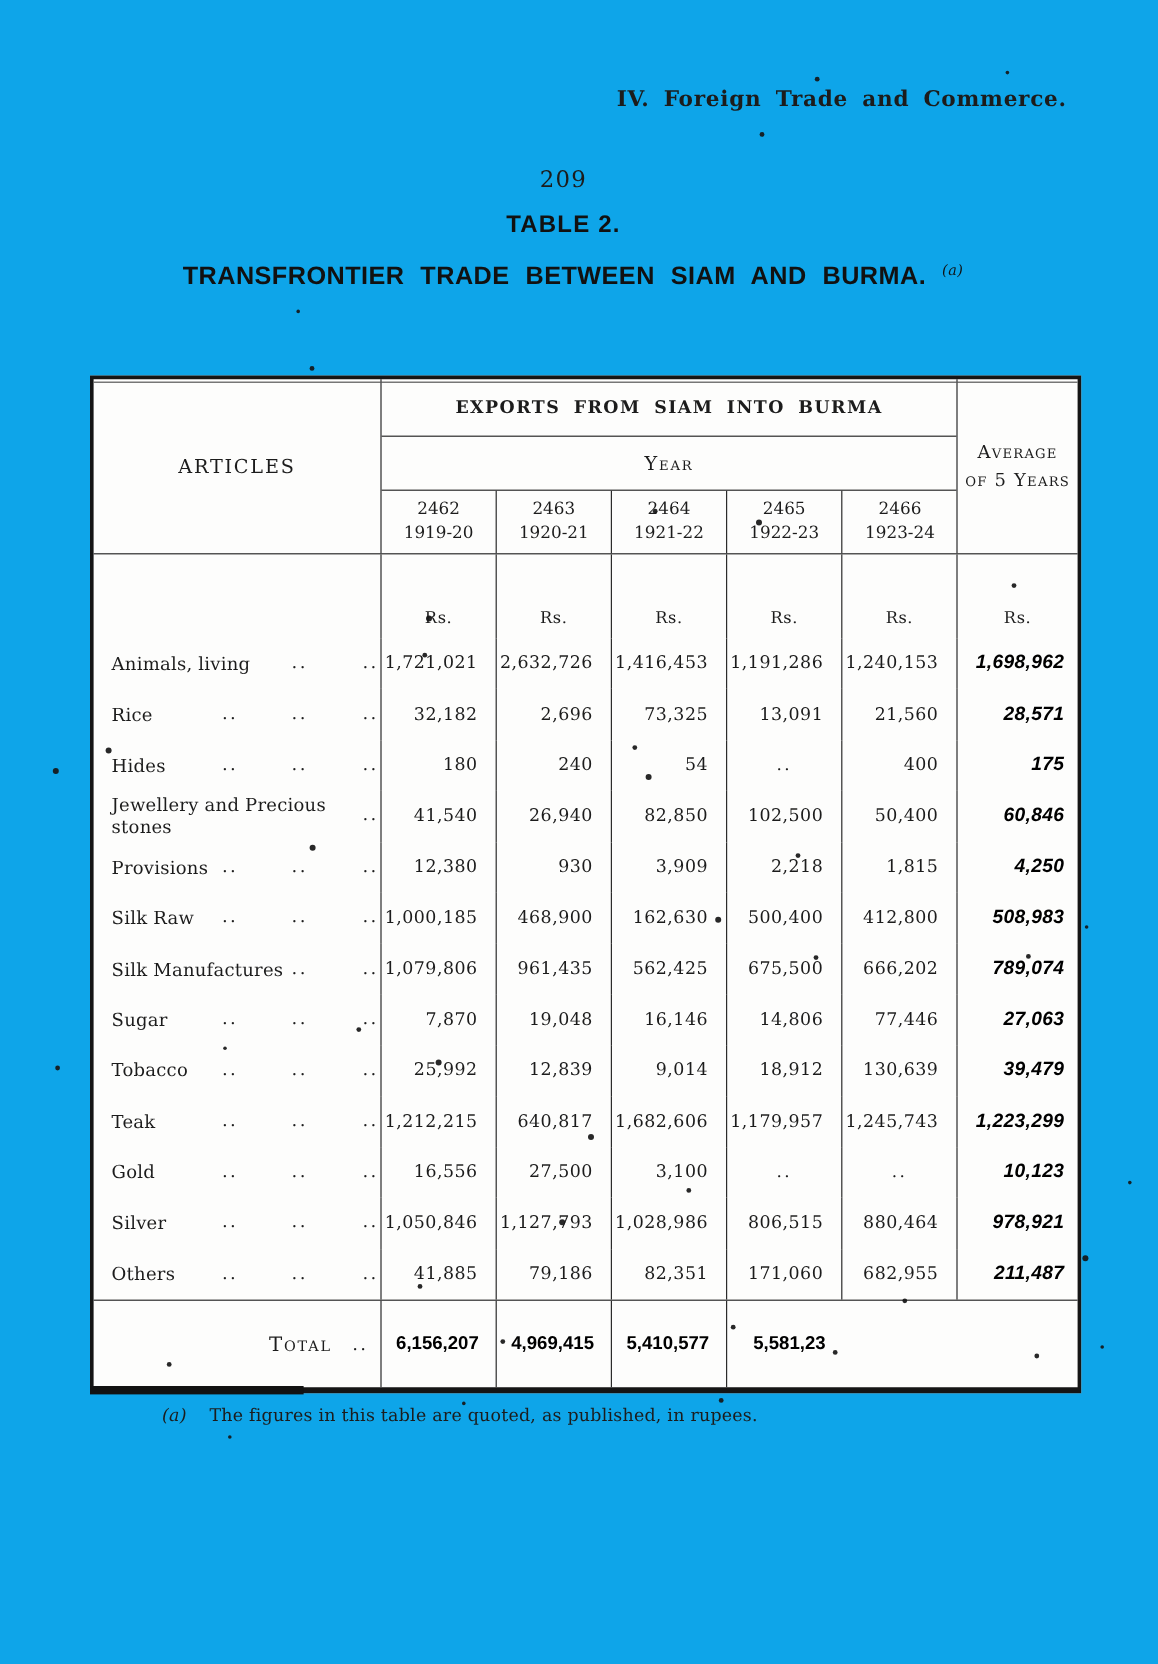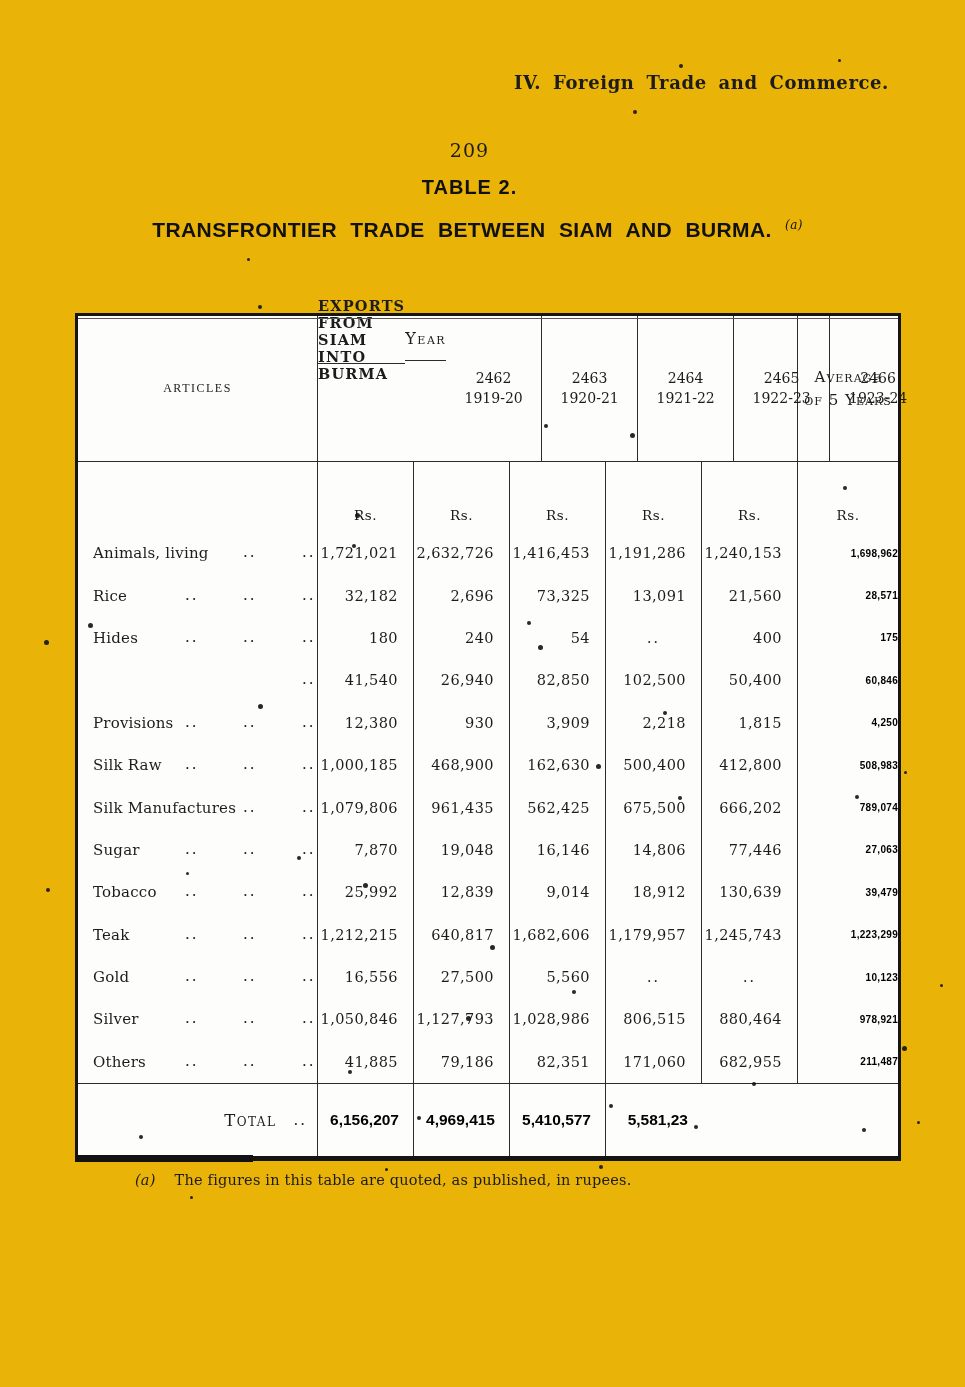--- a/index.html
+++ b/index.html
@@ -1,18 +1,18 @@
 <!DOCTYPE html>
 <html><head>
 <meta charset="utf-8">
 <style>
   html,body { margin:0; padding:0; background:#ffffff; }
   .page {
     position:relative; width:965px; height:1387px;
-    background:#eab308; overflow:hidden;
+    background:#0ea5e9; overflow:hidden;
     font-family:"DejaVu Serif", serif; color:#1c1c1c;
   }
   
   .section-header {
     position:absolute; top:72px; right:76px;
     font-size:18px; font-weight:bold; letter-spacing:0.6px; word-spacing:5px;
   }
   .page-number {
     position:absolute; top:139px; left:0; width:965px; text-align:center;
     font-size:19px; letter-spacing:1px;
@@ -45,23 +45,23 @@
   }
   .table-frame::after { 
     content:""; position:absolute; left:-3px; bottom:-6px; width:178px; height:7px; background:#121212;
   }
   .table-inner { display:flex; flex-direction:column; height:100%; }
 
   
   .thead { display:grid; grid-template-columns:240px 480px 100px; height:145px; border-bottom:1.5px solid #2b2b2b; }
   .articles-hcell {
     border-right:1.2px solid #2b2b2b; display:flex; align-items:center; justify-content:center;
-    font-size:12px; letter-spacing:1.5px;font-family:Liberation Serif, serif;
-  }
-  .exports-block { border-right:1.2px solid #2b2b2b; display:flex; flex-direction:row; }
+    font-size:16px; letter-spacing:1.5px;
+  }
+  .exports-block { border-right:1.2px solid #2b2b2b; display:flex; flex-direction:column; }
   .exports-title {
     height:47px; display:flex; align-items:center; justify-content:center;
     border-bottom:1.2px solid #2b2b2b;
     font-size:14.5px; font-weight:bold; letter-spacing:1.2px; word-spacing:5px;
   }
   .year-label {
     height:44px; display:flex; align-items:center; justify-content:center;
     border-bottom:1.2px solid #2b2b2b;
     font-variant:small-caps; font-size:16px; letter-spacing:1.5px;
   }
@@ -87,23 +87,23 @@
 
   .data-row { height:42.4px; }
   .label-cell { display:flex; align-items:center; font-size:15px; letter-spacing:0.2px; padding-left:15px; }
   .leader { position:absolute; top:50%; transform:translateY(-58%); font-size:15px; letter-spacing:2px; }
   .num {
     display:flex; align-items:center; justify-content:flex-end; padding-right:15px;
     font-size:14.5px; letter-spacing:0.4px;
   }
   .num.missing { justify-content:center; padding-right:0; letter-spacing:2px; font-size:14px; }
   .avg-num {
-    display:flex; align-items:center; justify-content:flex-end; 
-    font-family:"Liberation Sans", sans-serif; font-weight:bold; font-size:10px;
-    letter-spacing:0.3px; color:#000;
+    display:flex; align-items:center; justify-content:flex-end; padding-right:11px;
+    font-family:"Liberation Sans", sans-serif; font-weight:bold; font-size:16px;
+    letter-spacing:0.3px; color:#000;font-style:italic;
   }
 
   
   .total-row { flex:1; border-top:1.5px solid #2b2b2b; }
   .total-label-cell {
     display:flex; align-items:center; justify-content:flex-end; padding-right:10px; gap:17px;
     font-variant:small-caps; font-size:16.5px; letter-spacing:1.5px;
   }
   .total-leader { font-variant:normal; font-size:15px; letter-spacing:2px; }
   .total-num {
@@ -220,20 +220,21 @@
             </div>
             <div class="num">180</div>
             <div class="num">240</div>
             <div class="num">54</div>
             <div class="num missing">..</div>
             <div class="num">400</div>
             <div class="avg-num">175</div>
           </div>
           <div class="grid-row data-row">
             <div class="label-cell">
+              <span>Jewellery and Precious stones</span>
               <span class="leader" style="left: 224px;">..</span>
             </div>
             <div class="num">41,540</div>
             <div class="num">26,940</div>
             <div class="num">82,850</div>
             <div class="num">102,500</div>
             <div class="num">50,400</div>
             <div class="avg-num">60,846</div>
           </div>
           <div class="grid-row data-row">
@@ -321,21 +322,21 @@
           </div>
           <div class="grid-row data-row">
             <div class="label-cell">
               <span>Gold</span>
               <span class="leader" style="left: 107px;">..</span>
               <span class="leader" style="left: 165px;">..</span>
               <span class="leader" style="left: 224px;">..</span>
             </div>
             <div class="num">16,556</div>
             <div class="num">27,500</div>
-            <div class="num">5,560</div>
+            <div class="num">3,100</div>
             <div class="num missing">..</div>
             <div class="num missing">..</div>
             <div class="avg-num">10,123</div>
           </div>
           <div class="grid-row data-row">
             <div class="label-cell">
               <span>Silver</span>
               <span class="leader" style="left: 107px;">..</span>
               <span class="leader" style="left: 165px;">..</span>
               <span class="leader" style="left: 224px;">..</span>

